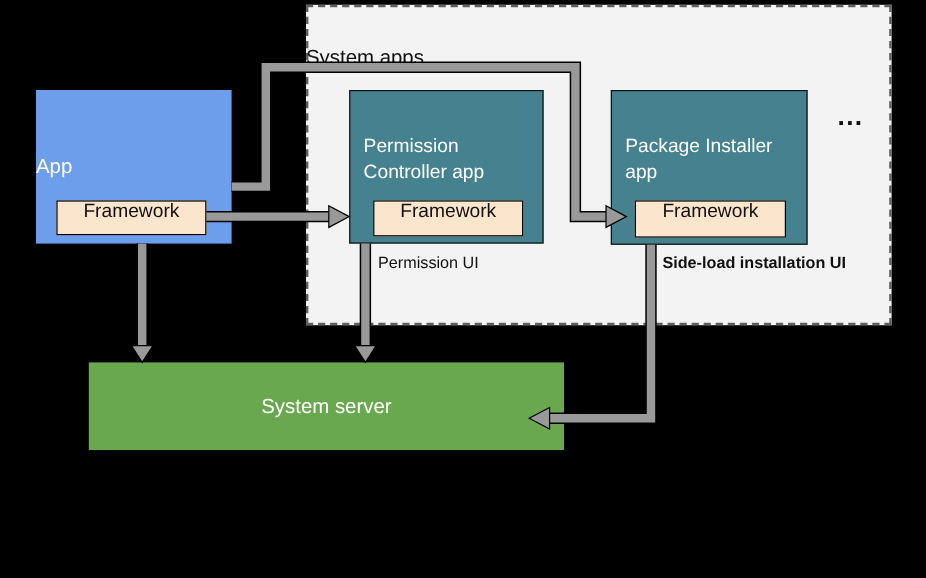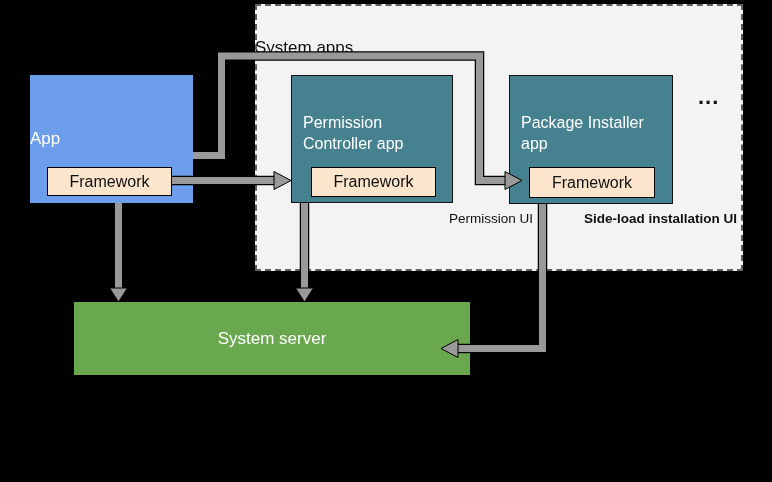--- a/index.html
+++ b/index.html
@@ -36,36 +36,36 @@
   }
   .pc-box{left:291px;top:75px;width:162px;height:128px;padding-left:36px;}
   .pi-box{left:509px;top:75px;width:164px;height:129px;}
   .teal-label{
     left:11px;top:36px;right:6px;
     color:var(--text-light,#fff);font-size:16px;line-height:21px;
   }
   .fw{
     background:var(--framework-fill,#fce5cd);
     border:1.5px solid var(--framework-border,#000);
-    display:flex;align-items:center;justify-content:center;
+    display:flex;align-items:flex-start;justify-content:center;
     font-size:16px;color:var(--text-dark,#000);
   }
   .fw-app{left:17px;top:92px;width:125px;height:29px;}
   .fw-pc{left:19px;top:91px;width:125px;height:30px;}
   .fw-pi{left:19px;top:91px;width:126px;height:31px;}
 
   .ellipsis{
     left:698px;top:84px;width:40px;
     font-size:22px;font-weight:bold;letter-spacing:1px;
     color:var(--text-dark,#111);
   }
 
   
   .annot{
-    font-size:13.5px;line-height:17.5px;color:var(--text-dark,#111);text-align:right;
+    font-size:13.5px;line-height:17.5px;color:var(--text-dark,#111);
   }
   .annot-pc{left:315px;top:210px;width:218px;}
   .annot-pi{left:552px;top:210px;width:185px;font-weight:bold;}
 
   
   .sys-server{
     left:74px;top:302px;width:396px;height:73px;
     background:var(--green,#6aa84f);
     display:flex;align-items:center;justify-content:center;
     color:var(--text-light,#fff);font-size:17px;

